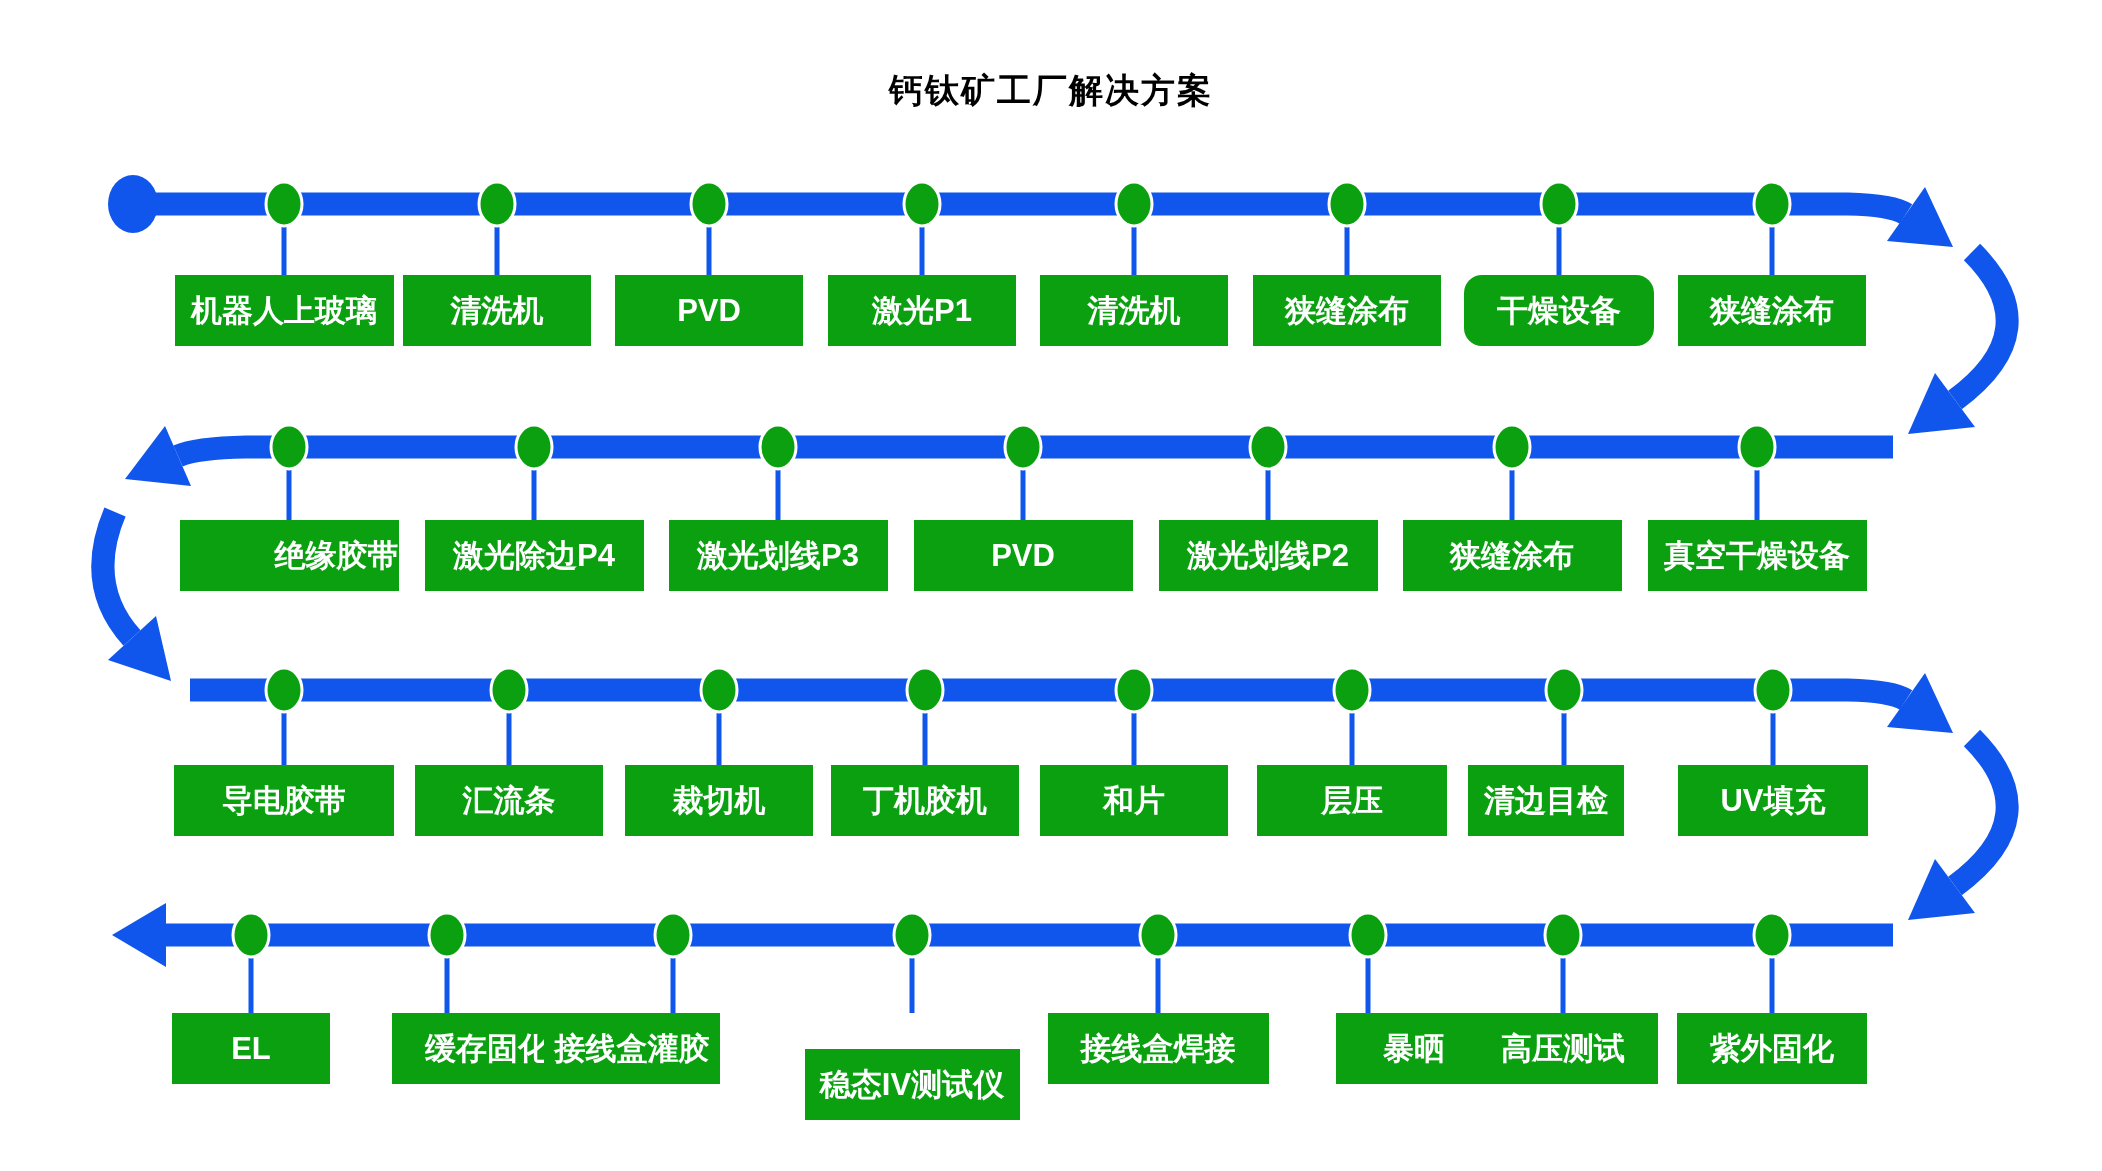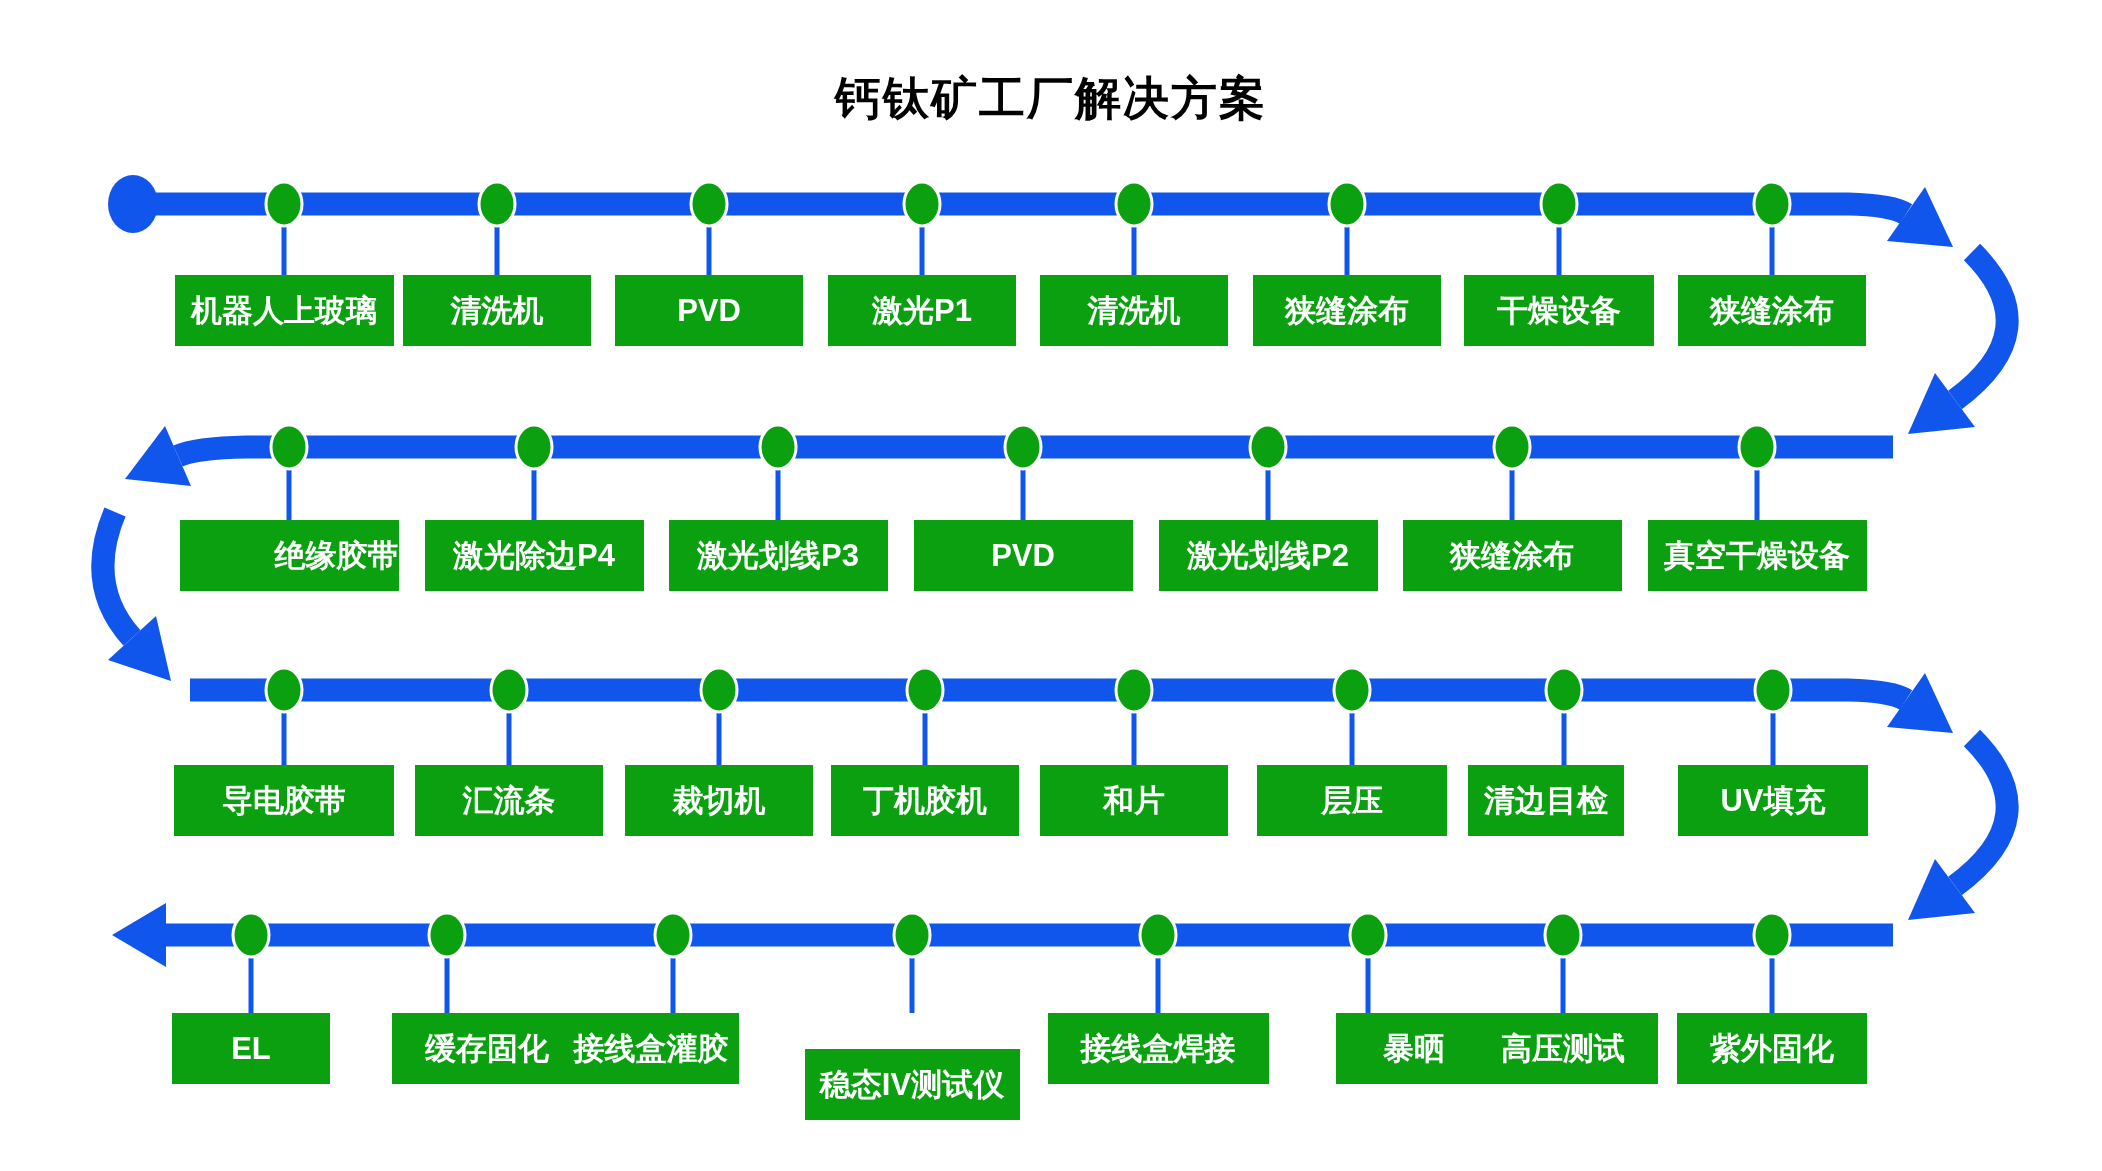--- a/index.html
+++ b/index.html
@@ -15,21 +15,21 @@
     background: var(--bg, #ffffff);
     overflow: hidden;
   }
   .title {
     position: absolute;
     left: 0;
     right: 0;
     top: 68px;
     margin: 0;
     text-align: center;
-    font-size: 46px;
+    font-size: 34px;
     font-weight: 700;
     color: var(--title-color, #000);
     letter-spacing: 2px;
   }
   svg.flow {
     position: absolute;
     left: 0;
     top: 0;
   }
   .flow path.flowline {
@@ -163,40 +163,40 @@
       </g>
   </svg>
 
   <div id="nodes">
       <div class="node" style="left: 174.5px; top: 275px; width: 219px;">机器人上玻璃</div>
       <div class="node" style="left: 403px; top: 275px; width: 188px;">清洗机</div>
       <div class="node" style="left: 615px; top: 275px; width: 188px;">PVD</div>
       <div class="node" style="left: 828px; top: 275px; width: 188px;">激光P1</div>
       <div class="node" style="left: 1040px; top: 275px; width: 188px;">清洗机</div>
       <div class="node" style="left: 1253px; top: 275px; width: 188px;">狭缝涂布</div>
-      <div class="node" style="left: 1464px; top: 275px; width: 190px;">干燥设备</div>
+      <div class="node" style="left: 1464px; top: 275px; width: 190px; border-radius: 18px;">干燥设备</div>
       <div class="node" style="left: 1678px; top: 275px; width: 188px;">狭缝涂布</div>
       <div class="node" style="left: 179.5px; top: 520px; width: 219px; text-align: right;">绝缘胶带</div>
       <div class="node" style="left: 424.5px; top: 520px; width: 219px;">激光除边P4</div>
       <div class="node" style="left: 668.5px; top: 520px; width: 219px;">激光划线P3</div>
       <div class="node" style="left: 913.5px; top: 520px; width: 219px;">PVD</div>
       <div class="node" style="left: 1158.5px; top: 520px; width: 219px;">激光划线P2</div>
       <div class="node" style="left: 1402.5px; top: 520px; width: 219px;">狭缝涂布</div>
       <div class="node" style="left: 1647.5px; top: 520px; width: 219px;">真空干燥设备</div>
       <div class="node" style="left: 174px; top: 765px; width: 220px;">导电胶带</div>
       <div class="node" style="left: 415px; top: 765px; width: 188px;">汇流条</div>
       <div class="node" style="left: 625px; top: 765px; width: 188px;">裁切机</div>
       <div class="node" style="left: 831px; top: 765px; width: 188px;">丁机胶机</div>
       <div class="node" style="left: 1040px; top: 765px; width: 188px;">和片</div>
       <div class="node" style="left: 1257px; top: 765px; width: 190px;">层压</div>
       <div class="node" style="left: 1468px; top: 765px; width: 156px;">清边目检</div>
       <div class="node" style="left: 1678px; top: 765px; width: 190px;">UV填充</div>
       <div class="node" style="left: 172px; top: 1013px; width: 158px;">EL</div>
       <div class="node" style="left: 352px; top: 1013px; width: 190px; margin-left: 40px;">缓存固化</div>
-      <div class="node" style="left: 563px; top: 1013px; width: 176px;">接线盒灌胶</div>
+      <div class="node" style="left: 544px; top: 1013px; width: 176px;">接线盒灌胶</div>
       <div class="node" style="left: 804.5px; top: 1013px; width: 215px; margin-top: 36px;">稳态IV测试仪</div>
       <div class="node" style="left: 1047.5px; top: 1013px; width: 221px;">接线盒焊接</div>
       <div class="node" style="left: 1289.5px; top: 1013px; width: 157px; margin-left: 46px;">暴晒</div>
       <div class="node" style="left: 1468px; top: 1013px; width: 190px;">高压测试</div>
       <div class="node" style="left: 1677px; top: 1013px; width: 190px;">紫外固化</div>
     </div>
 
 </div>
 
 </body></html>

